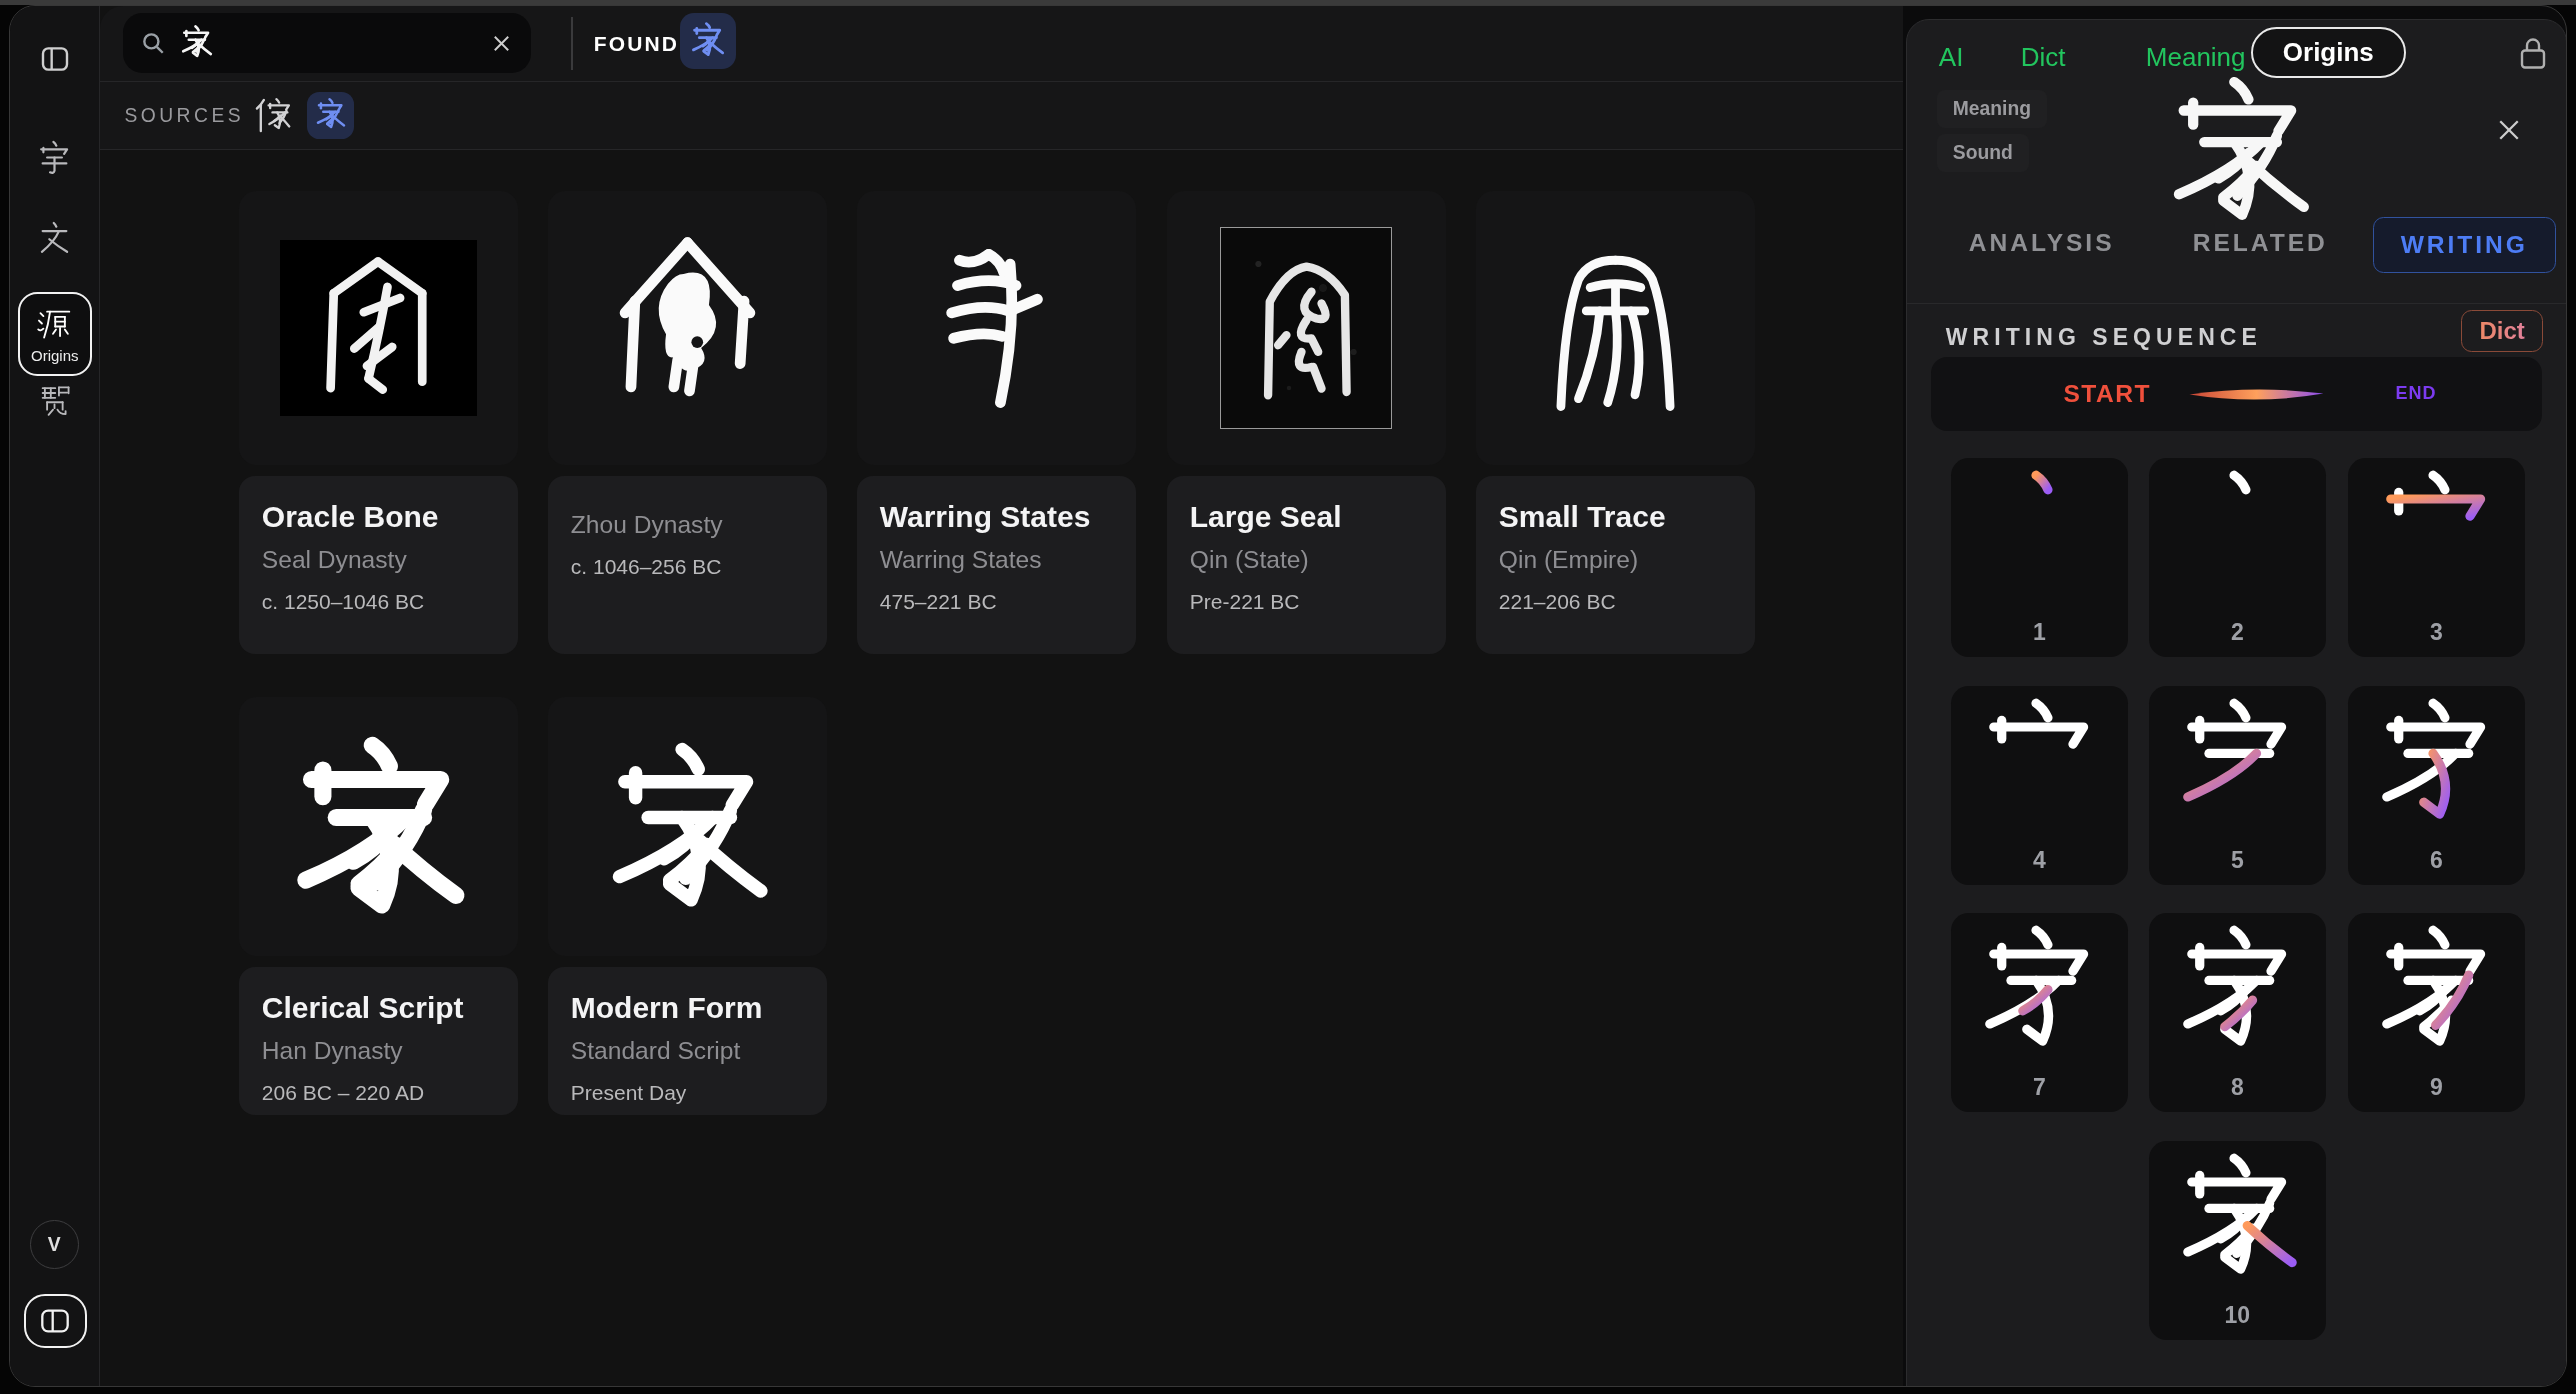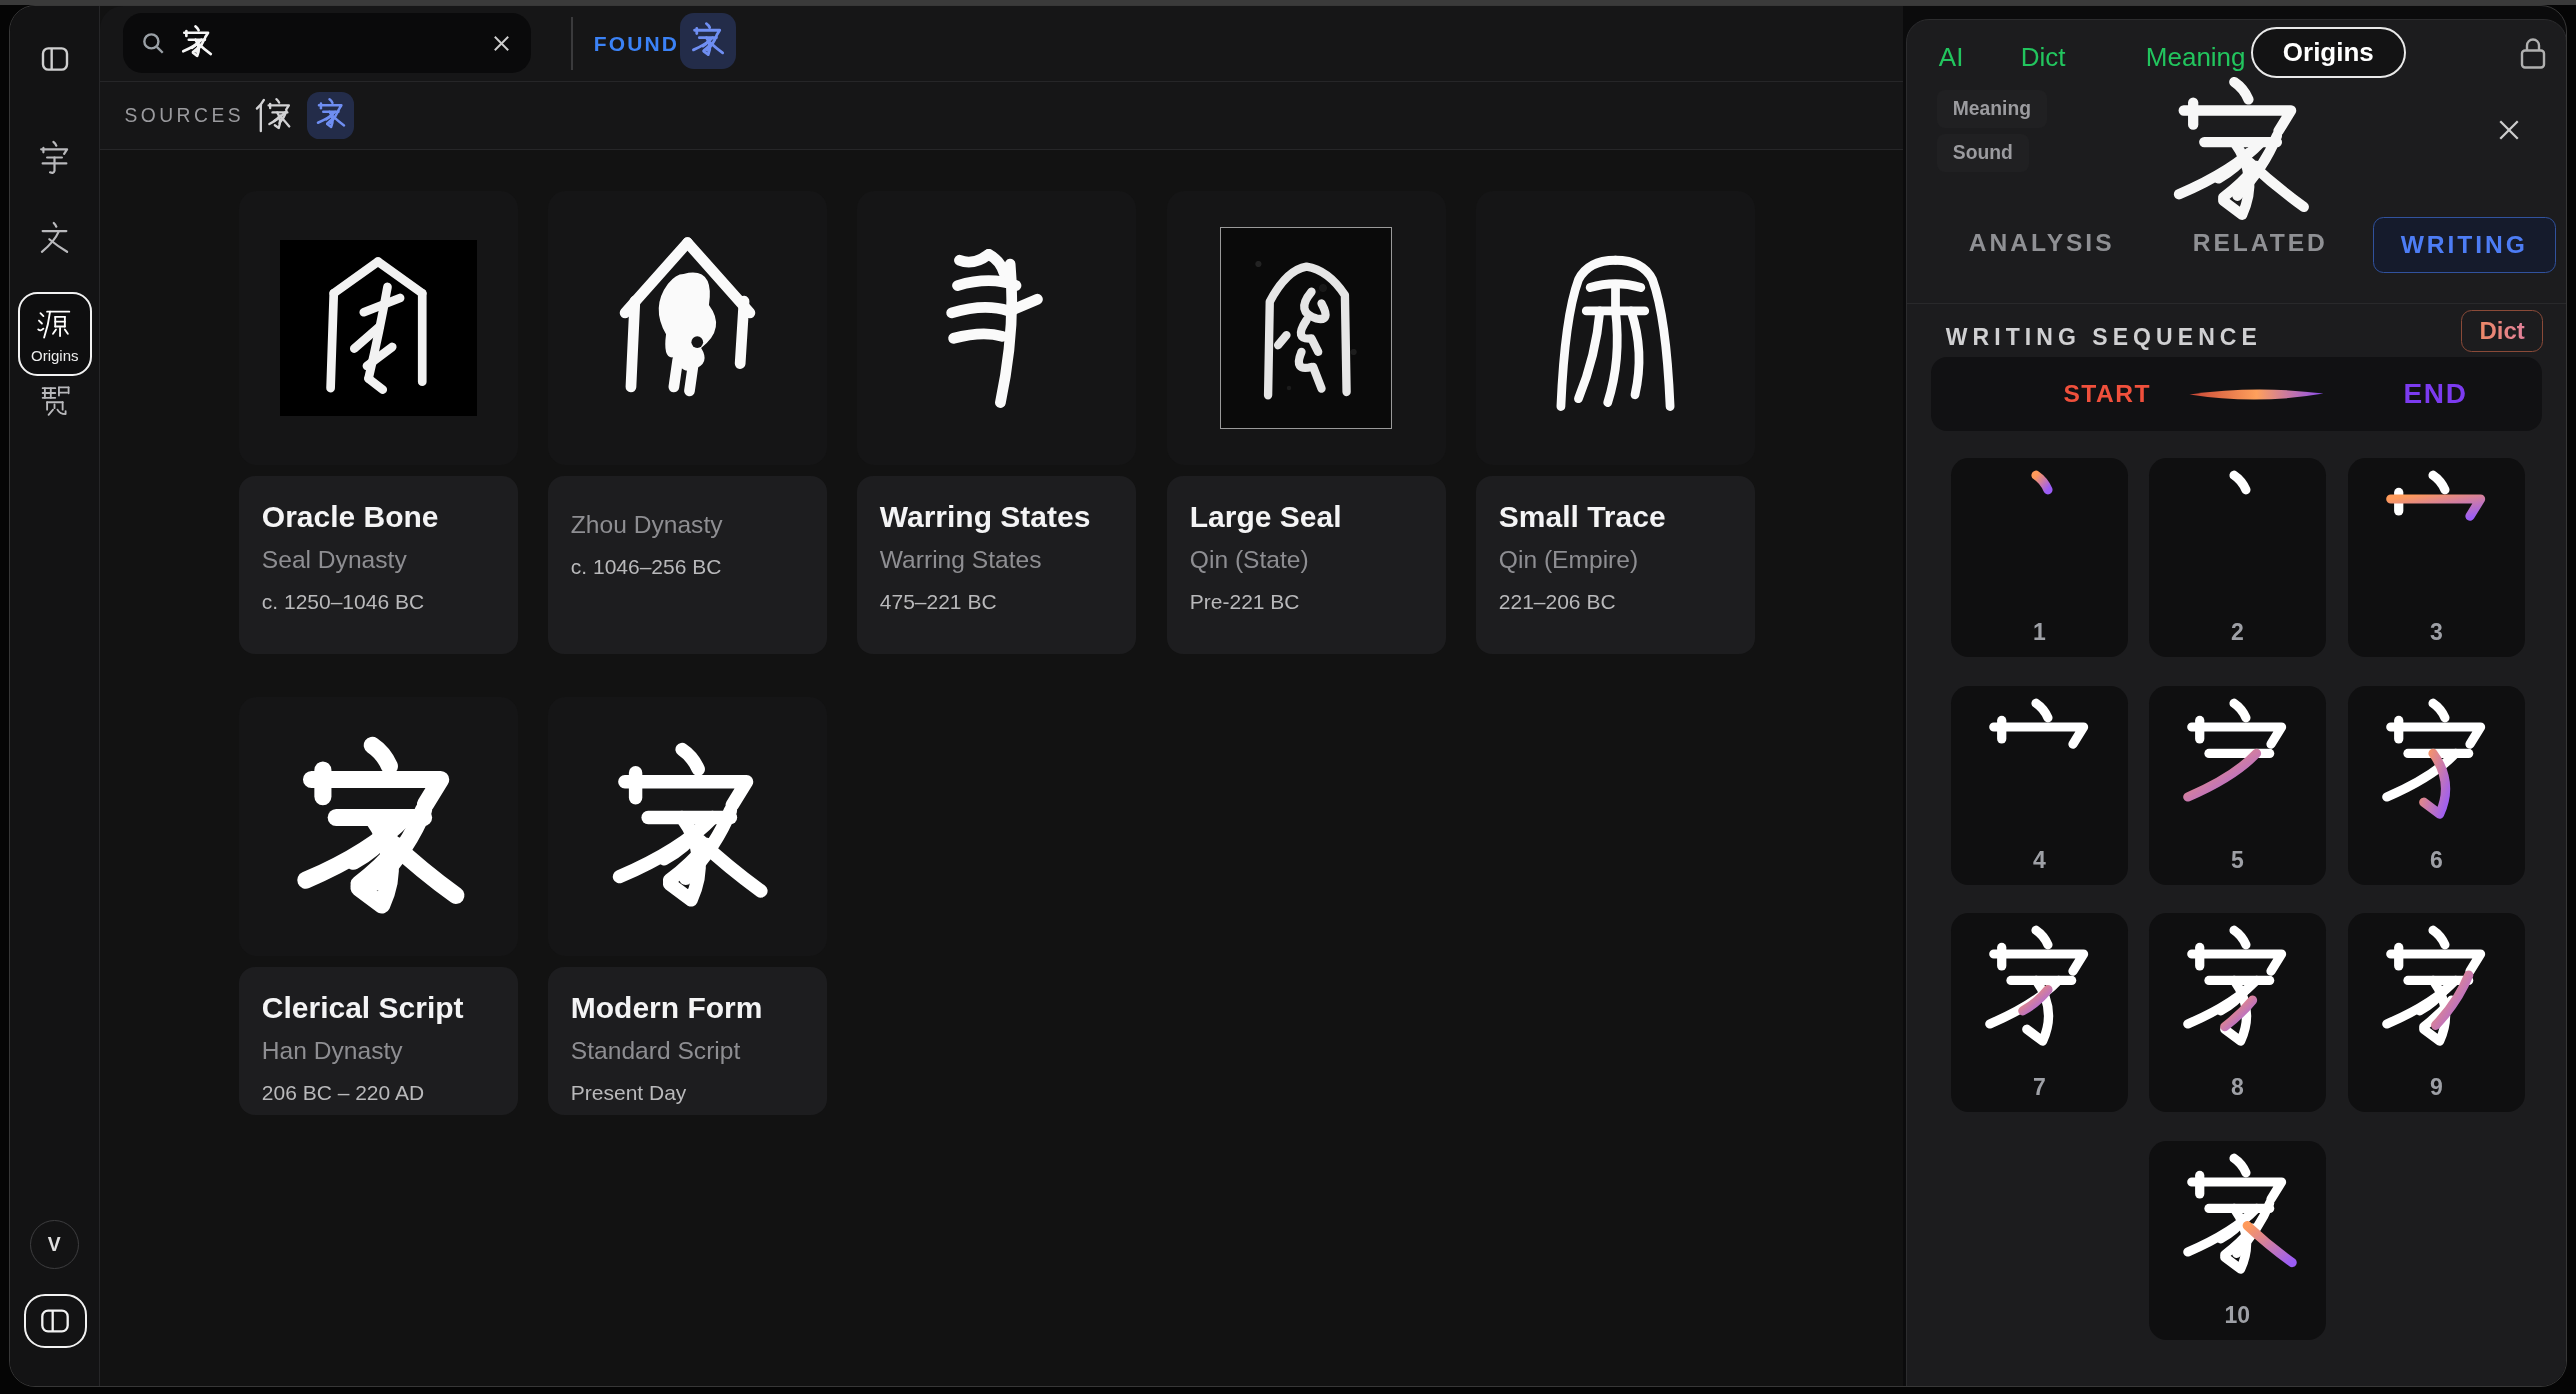--- a/index.html
+++ b/index.html
@@ -16,21 +16,21 @@
   .avatar { position:absolute; left:20px; top:1214px; width:49px; height:49px; border:1.8px solid #3d3d3f; border-radius:50%; color:#e0e0e0; font-weight:bold; font-size:19.3px; display:flex; align-items:center; justify-content:center; }
   .panelbtn { position:absolute; left:14px; top:1288px; width:63px; height:54px; border:2.6px solid #f2f2f2; border-radius:21px; display:flex; align-items:center; justify-content:center; }
 
   
   .main { position:absolute; left:90px; top:0; width:1803px; height:100%; background:#121212; }
   .hdr1 { position:absolute; left:0; top:0; width:100%; height:76px; background:#161617; border-bottom:0.9px solid #262628; border-top-left-radius:23px; }
   .hdr2 { position:absolute; left:0; top:76px; width:100%; height:68px; background:#161617; border-bottom:0.9px solid #262628; }
   .search-pill { position:absolute; left:23px; top:7px; width:408px; height:60px; background:#0a0a0b; border-radius:19.3px; display:flex; align-items:center; padding:0 17.6px; gap:12.3px; }
   .search-clear { margin-left:auto; }
   .vdivider { position:absolute; left:471px; top:10.5px; width:1.8px; height:53px; background:#3a3a3c; }
-  .found-label { position:absolute; left:494px; top:0; height:76px; display:flex; align-items:center; font-size:21px; font-weight:bold; letter-spacing:.10em; color:#3b82f6; }
+  .found-label { position:absolute; left:494px; top:0; height:76px; display:flex; align-items:center; font-size:21px; font-weight:bold; letter-spacing:.10em; color:#ffffff; }
   .found-chip { position:absolute; left:580px; top:7px; width:56px; height:56px; background:#232c49; border-radius:14px; display:flex; align-items:center; justify-content:center; }
   .sources-label { position:absolute; left:24.6px; top:0; height:68px; display:flex; align-items:center; font-size:19.3px; font-weight:normal; letter-spacing:.18em; color:#9a9a9e; }
   .src-plain { position:absolute; left:151px; top:12.3px; width:44px; height:44px; display:flex; align-items:center; justify-content:center; }
   .src-chip { position:absolute; left:207px; top:9.7px; width:47px; height:47px; background:#232c49; border-radius:12.3px; display:flex; align-items:center; justify-content:center; }
 
   .item { position:absolute; width:279px; }
   .imgbox { width:279px; border-radius:17.6px; background:#151516; display:flex; align-items:center; justify-content:center; }
   .textcard { width:279px; margin-top:10.5px; border-radius:16px; background:#1d1d1f; padding:23px 23px 0 23px; }
   .tc-title { font-size:30px; line-height:1.18; font-weight:bold; color:#f4f4f5; }
   .tc-sub { margin-top:12.3px; font-size:24.6px; color:#8e8e92; }
@@ -49,21 +49,21 @@
   .ptab-pill { position:absolute; left:344px; top:7px; height:51px; padding:0 30px; border:2.6px solid #e9e9e9; border-radius:25.5px; display:flex; align-items:center; font-size:26px; font-weight:bold; color:#fff; background:#131314; }
   .chip { position:absolute; left:30px; padding:8px 16px; background:#202022; border-radius:8px; font-size:19.3px; font-weight:bold; color:#9b9b9f; }
   .subtab { position:absolute; top:209px; font-size:24.6px; font-weight:bold; letter-spacing:.12em; color:#8f9094; }
   .writing-box { position:absolute; left:466px; top:197px; width:183px; height:56px; border:1.8px solid #31529e; background:#151b2c; border-radius:10.5px; display:flex; align-items:center; justify-content:center; font-size:24.6px; font-weight:bold; letter-spacing:.12em; color:#4d7df5; }
   .pdivider { position:absolute; left:0; top:283px; width:100%; height:0.9px; background:#29292b; }
   .ws-heading { position:absolute; left:39px; top:304px; font-size:23px; font-weight:bold; letter-spacing:.22em; color:#d0d0d2; }
   .trace-btn { position:absolute; left:554px; top:290px; height:42px; padding:0 17.6px; border:1.8px solid #8a4a38; border-radius:10.5px; display:flex; align-items:center; font-size:24px; font-weight:bold;
     background:linear-gradient(90deg,#f08a52,#df7fae); -webkit-background-clip:text; background-clip:text; color:transparent; -webkit-text-fill-color:transparent; }
   .legend { position:absolute; left:24.6px; top:337px; width:611px; height:74px; background:#111113; border-radius:16px; }
   .legend .start { position:absolute; left:132px; top:0; height:74px; display:flex; align-items:center; font-size:24.6px; font-weight:bold; letter-spacing:.06em; color:#f0503c; }
-  .legend .end { position:absolute; left:464px; top:0; height:74px; display:flex; align-items:center; font-size:28px; font-weight:bold; letter-spacing:.06em; color:#7c3bf0;margin-left:8px; }
+  .legend .end { position:absolute; left:464px; top:0; height:74px; display:flex; align-items:center; font-size:18px; font-weight:bold; letter-spacing:.06em; color:#7c3bf0; }
   .legend .leaf { position:absolute; left:255px; top:26px; }
   .stepcard { position:absolute; width:177px; height:199px; background:#0f0f10; border-radius:17.6px; }
   .stepcard svg { position:absolute; left:23px; top:8.8px; }
   .stepnum { position:absolute; left:0; bottom:10.5px; width:100%; text-align:center; font-size:23px; font-weight:bold; color:#9ea0a6; }
 </style>
 </head>
 <body>
 
 <div class="topstrip"></div>
 <div class="window">

